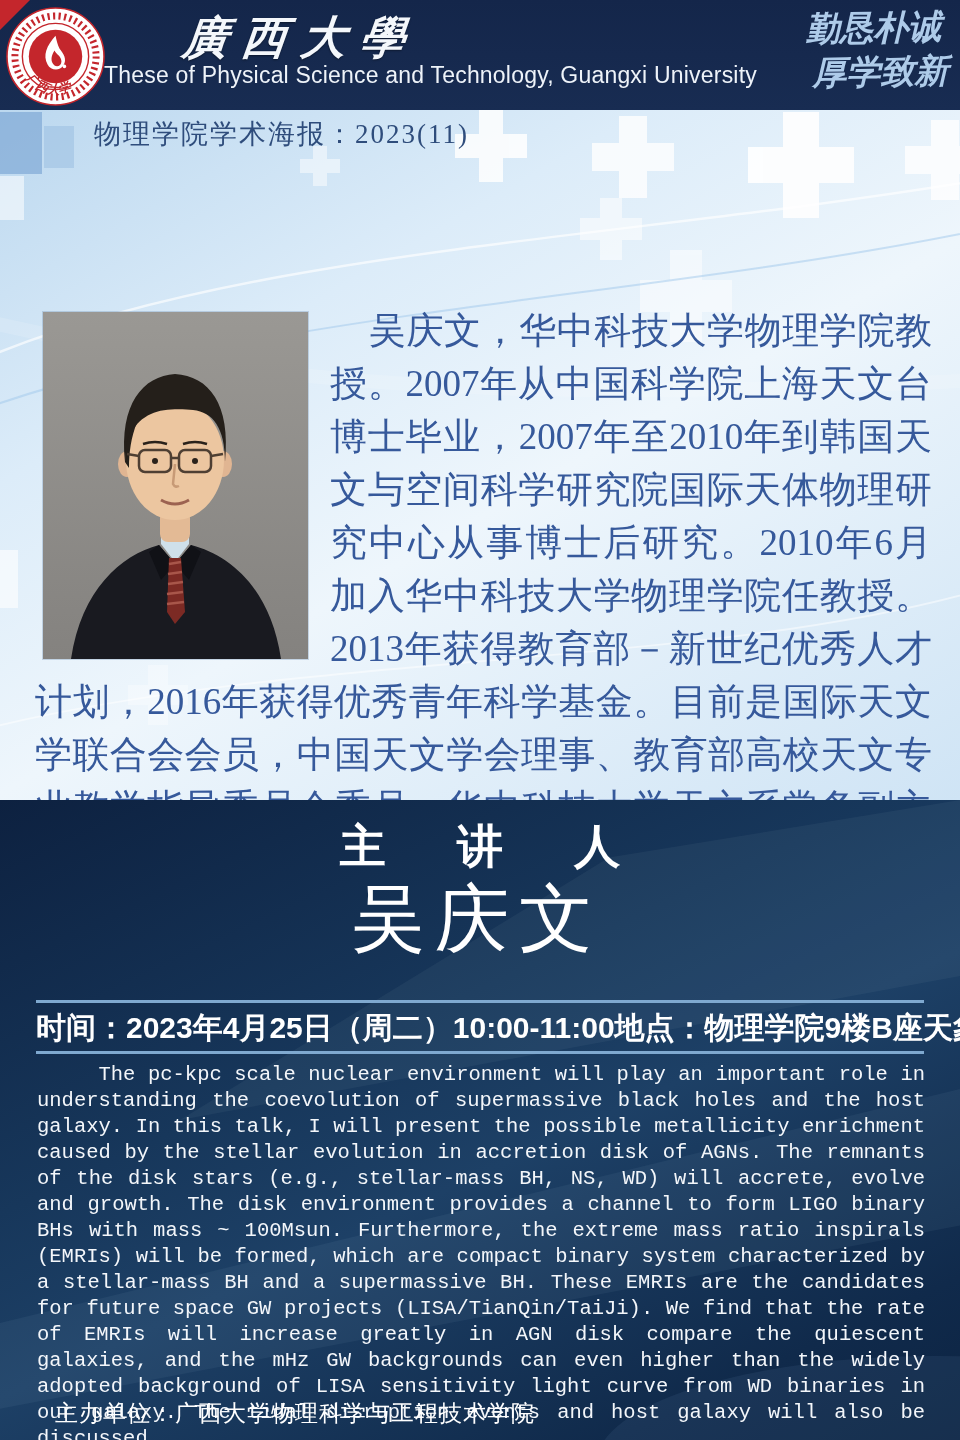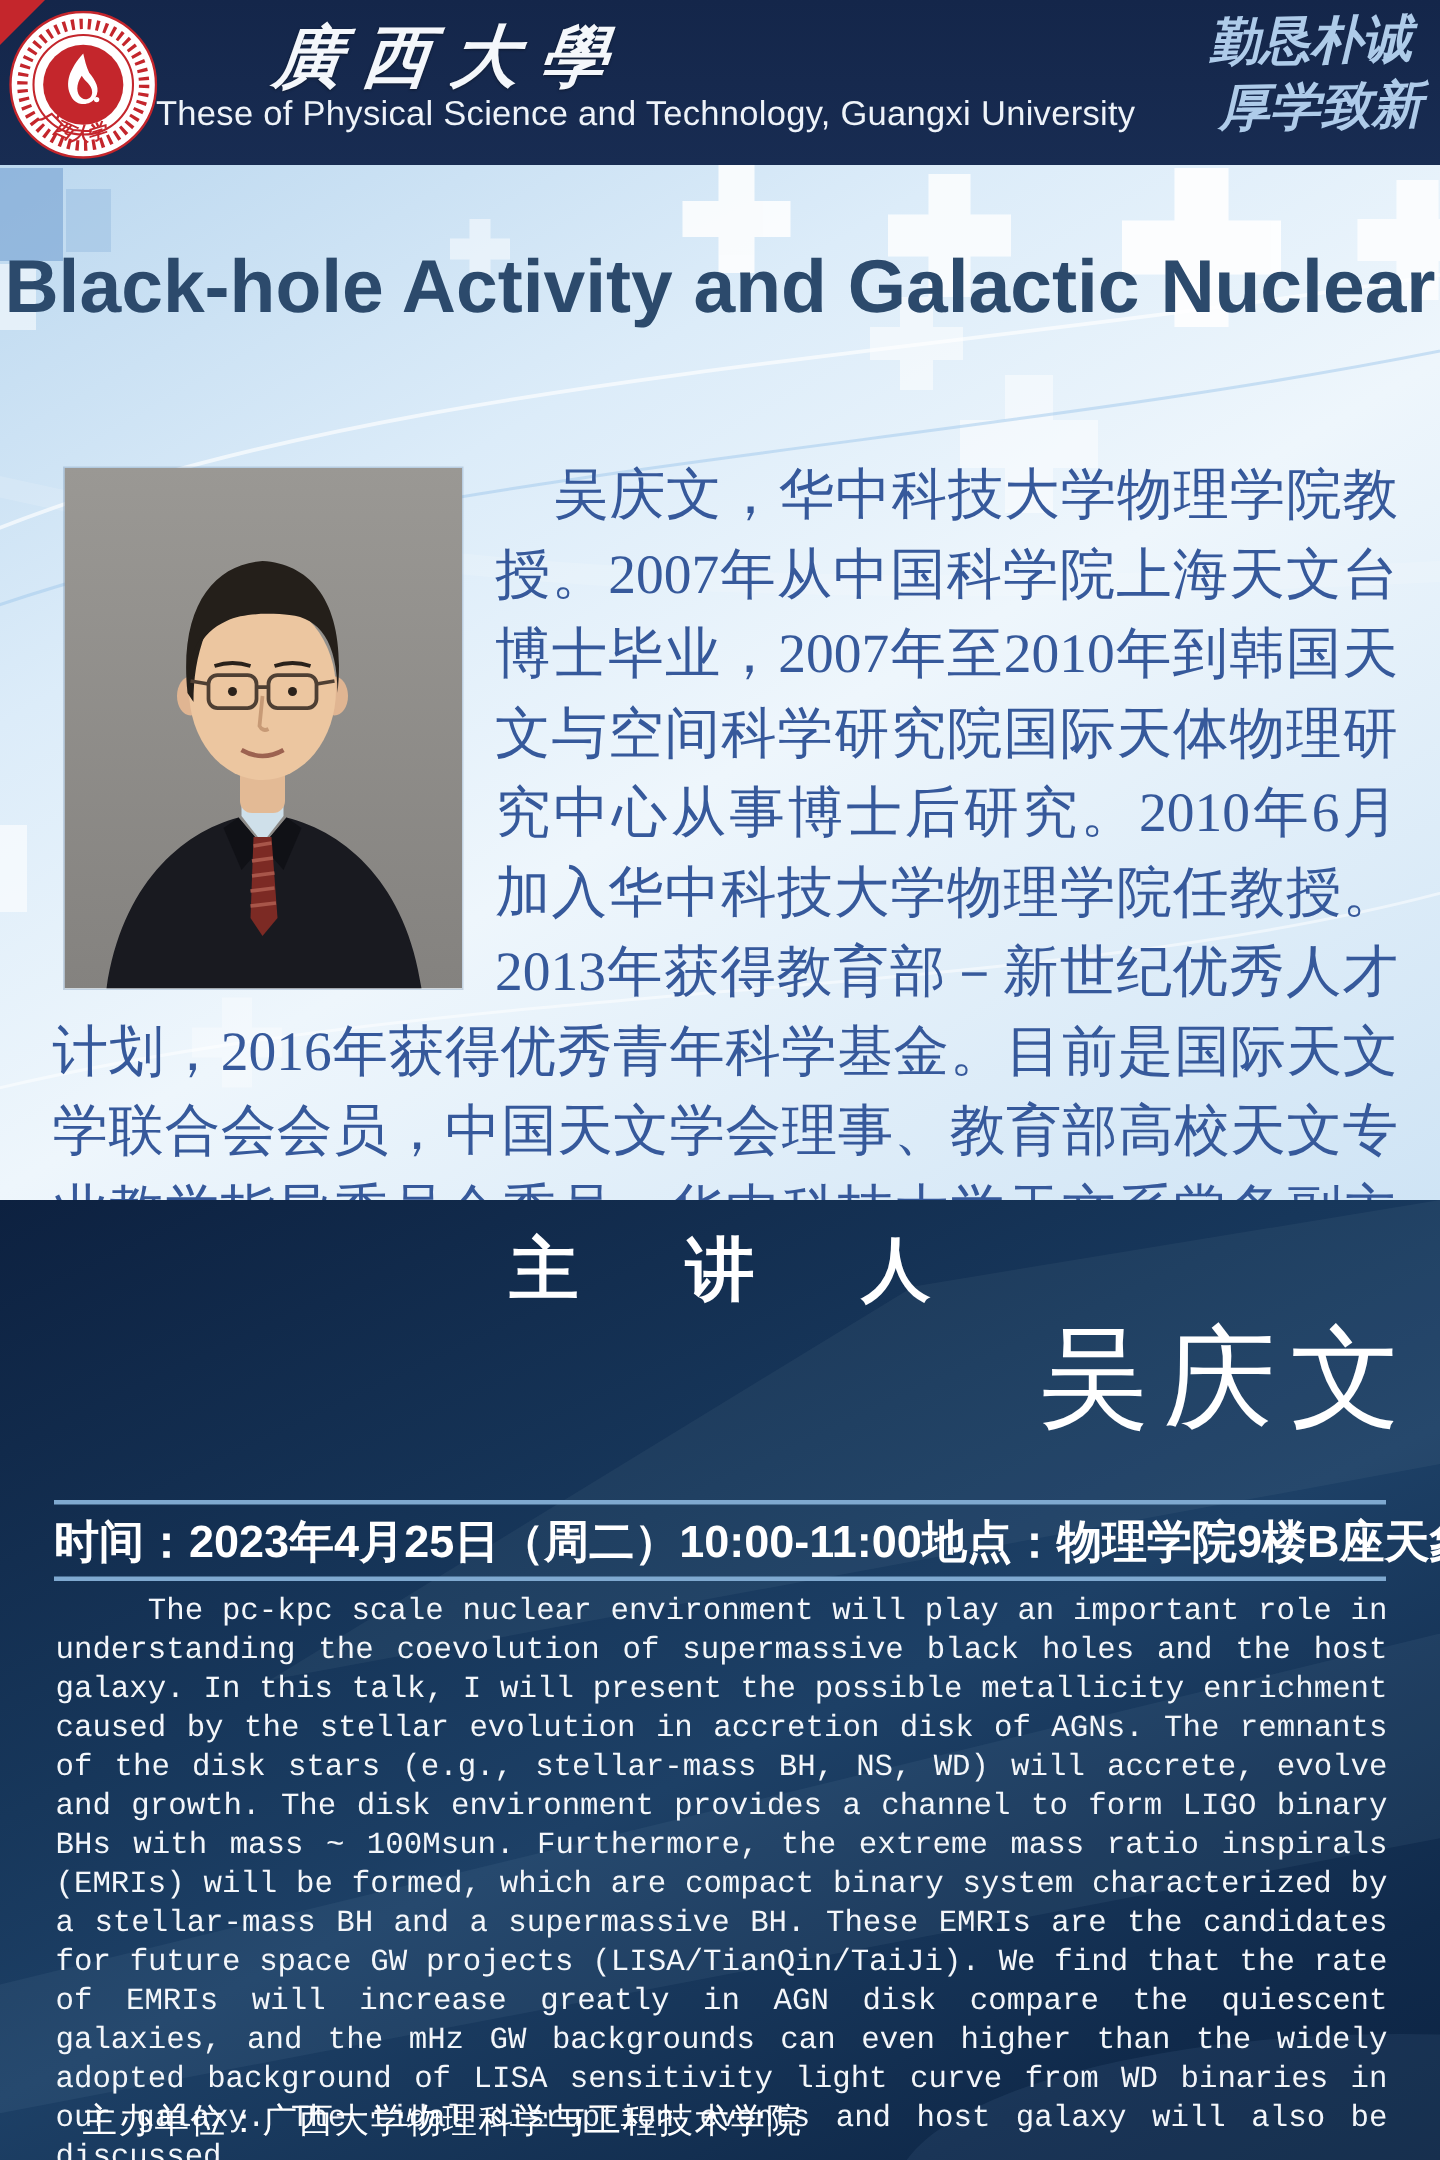--- a/index.html
+++ b/index.html
@@ -91,21 +91,21 @@
   .wedge3{
     position:absolute;right:0;bottom:0;width:520px;height:120px;
     background:rgba(150,190,225,.08);
     clip-path:ellipse(65% 90% at 95% 120%);
   }
   .speaker-label{
     position:absolute;left:0;top:16px;width:960px;text-align:center;
     color:#ffffff;font-size:46px;letter-spacing:1.55em;text-indent:1.55em;font-weight:bold;
   }
   .speaker-name{
-    position:absolute;left:0;top:70px;width:944px;text-align:right;
+    position:absolute;left:0;top:70px;width:944px;text-align:center;
     color:#ffffff;font-size:74px;font-weight:500;letter-spacing:10px;text-indent:10px;
   }
   .speaker-affil{
     position:absolute;left:0;top:152px;width:960px;text-align:center;
     color:#f2f6fa;font-size:40px;letter-spacing:3px;
   }
   .rule{position:absolute;left:36px;width:888px;height:3px;background:#7fa9d0;}
   .rule.r1{top:200px;}
   .rule.r2{top:251px;}
   .schedule{
@@ -195,23 +195,23 @@
   <div class="blue-sq" style="left:0;top:66px;width:24px;height:44px;background:rgba(255,255,255,.55)"></div>
   <div class="blue-sq" style="left:0;top:440px;width:18px;height:58px;background:rgba(255,255,255,.6)"></div>
 
   <svg class="curves" width="960" height="690">
     <path d="M-20 250 C 240 140, 620 130, 980 70" stroke="rgba(255,255,255,.65)" stroke-width="2.5" fill="none"></path>
     <path d="M-20 300 C 260 200, 640 190, 980 120" stroke="rgba(160,200,235,.5)" stroke-width="2" fill="none"></path>
     <path d="M-20 620 C 300 540, 700 560, 980 480" stroke="rgba(255,255,255,.5)" stroke-width="2" fill="none"></path>
     <path d="M-20 210 C 200 260, 420 300, 980 270" stroke="rgba(255,255,255,.35)" stroke-width="14" fill="none" opacity=".4"></path>
   </svg>
 
+  <div class="poster-series">物理学院学术海报：2023(11)</div>
 
   <div class="talk-title">
-    <div>Black-hole Activity and Galactic Nuclear</div>
   </div>
 
   <div class="bio-wrap">
     <svg class="photo" viewBox="0 0 265 347" preserveAspectRatio="none">
       <defs>
         <linearGradient id="pbg" x1="0" y1="0" x2="0" y2="1">
           <stop offset="0" stop-color="#9a9894"></stop>
             <stop offset="1" stop-color="#84827f"></stop>
         </linearGradient>
       </defs>

